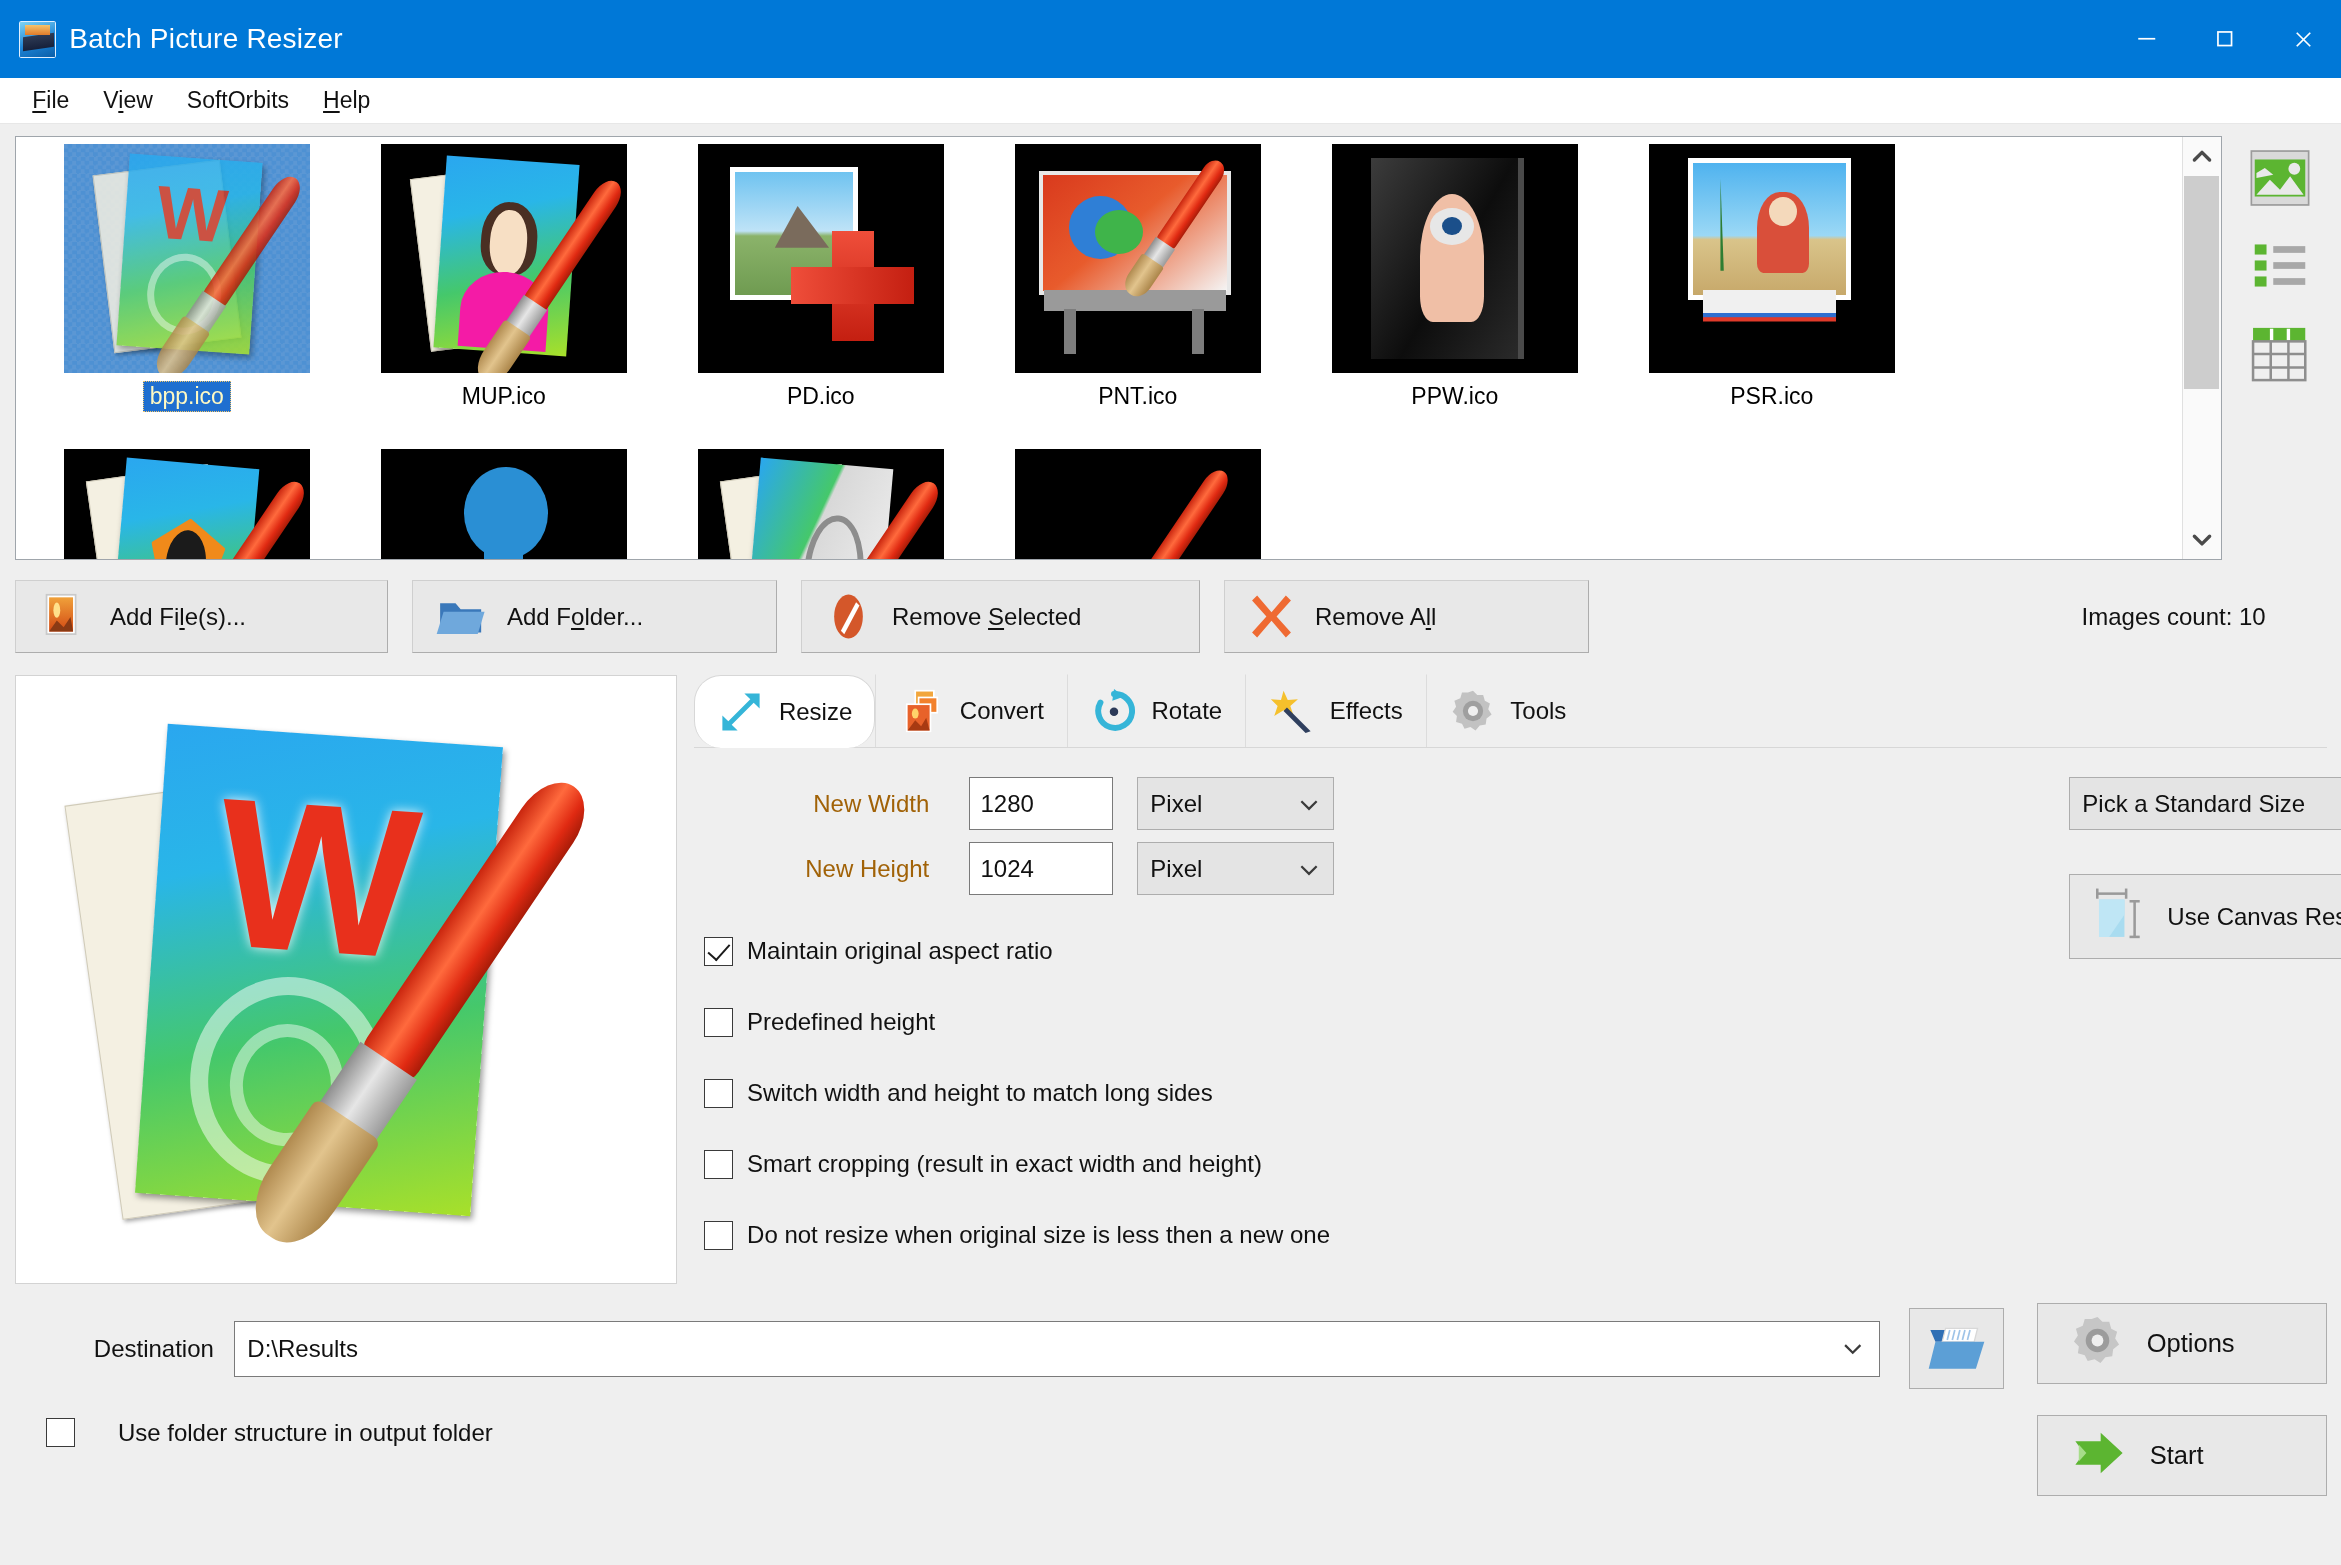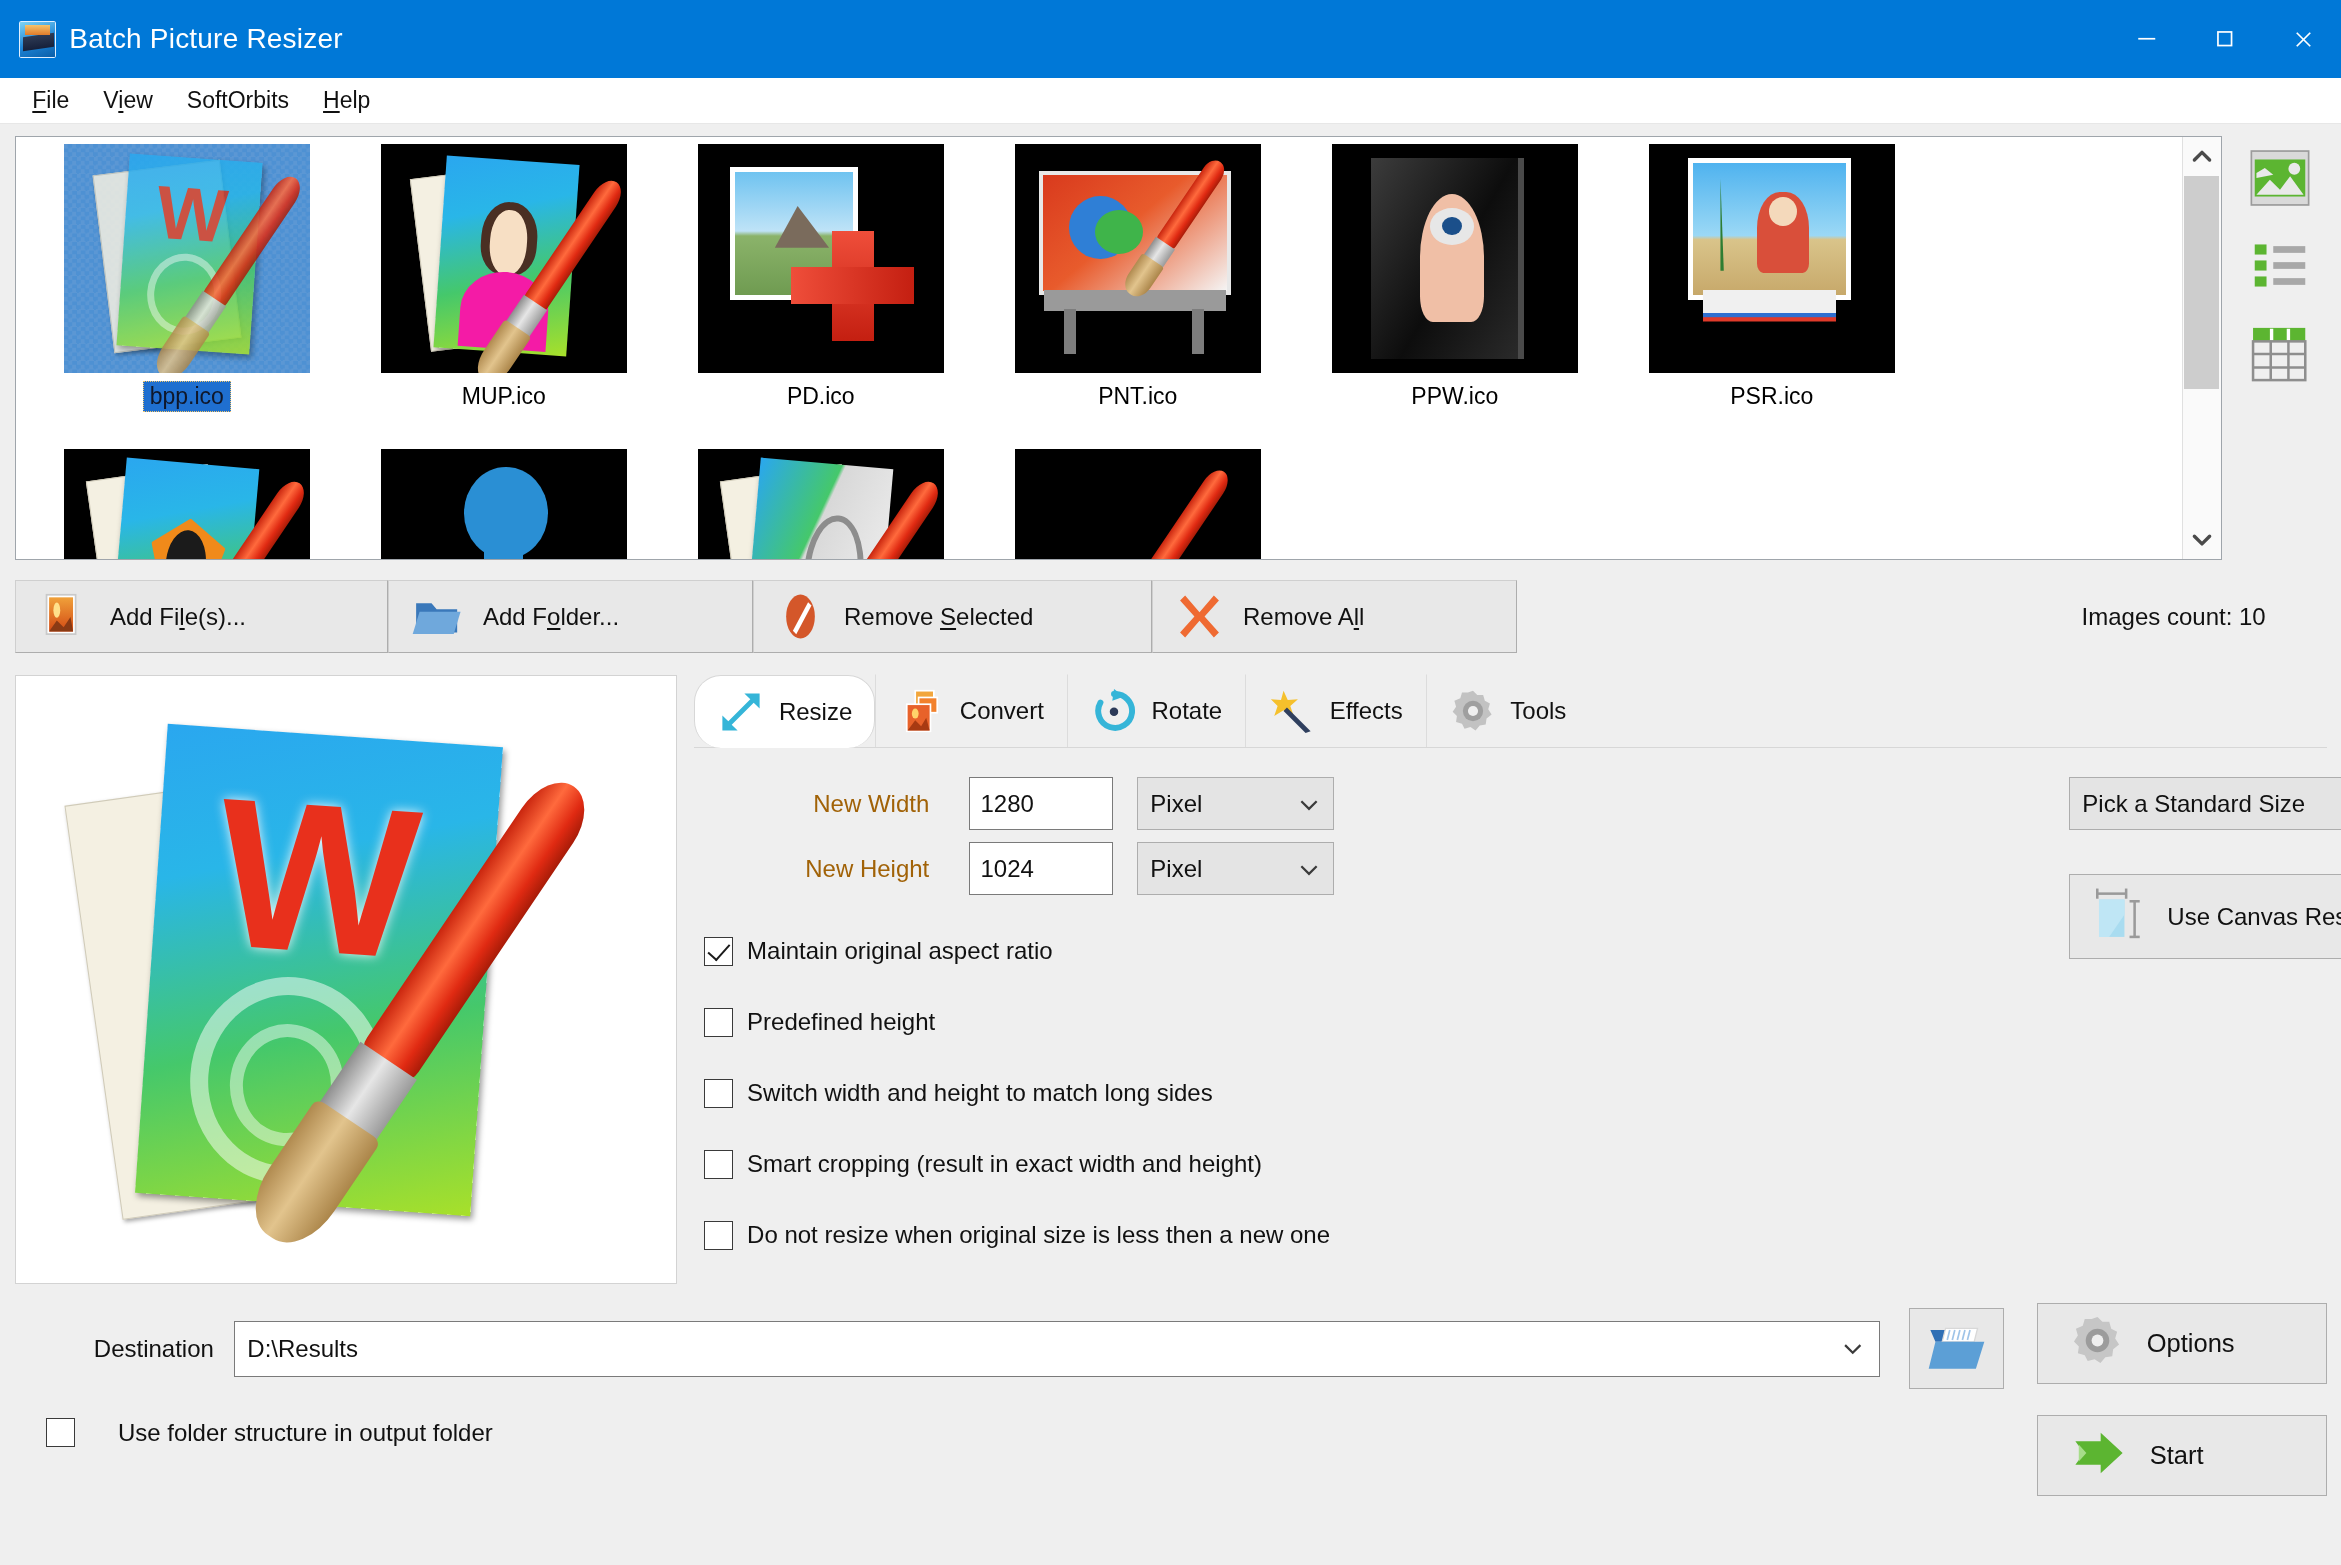--- a/index.html
+++ b/index.html
@@ -92,21 +92,21 @@
     outline: none;
   }
   .thumb-cell.selected .thumb-img .sel-overlay {
     position:absolute; inset:0; background:#1c6fc4; opacity:.72;
   }
   .thumb-label {
     margin-top: 8.5px; font-size: 23px; color: #000;
     padding: 1.7px 6.8px; white-space: nowrap;
   }
   .thumb-cell.selected .thumb-label {
-    background: #1f6fd0; color: #0f172a;
+    background: #1f6fd0; color: #fef9c3;
     outline: 1.7px dotted #f2c66a; outline-offset: -1.7px;
   }
 
   
   .card-art { position:absolute; inset:0; }
   .card-paper {
     position:absolute; background:#f4f0e2; border:0.8px solid #cfcab8;
     box-shadow: 1.7px 2.5px 4.2px rgba(0,0,0,.35);
   }
   .card-face {
@@ -151,21 +151,21 @@
 
   
   .viewmodes {
     width: 93px; display:flex; flex-direction:column;
     align-items:center; gap: 29px; padding-top: 12px; flex: none;
   }
   .vm-btn { width: 68px; height: 59px; display:flex; align-items:center; justify-content:center; }
 
   
   .actions {
-    display:flex; align-items:center; padding: 20.4px 15.3px 0 15.3px; 
+    display:flex; align-items:center; padding: 20.4px 15.3px 0 15.3px; gap: 24px;
   }
   .btn {
     background: #e8e8e8;
     border: 0.8px solid #adadad;
     border-top-color:#cfcfcf; border-left-color:#cfcfcf;
     height: 73px; display:flex; align-items:center; gap: 18.7px;
     padding: 0 22px; font-size: 24px; color:#111; white-space:nowrap;
   }
   .btn u { text-decoration: underline; text-underline-offset: 2.5px; }
   .btn-addfiles { width: 373px; }

